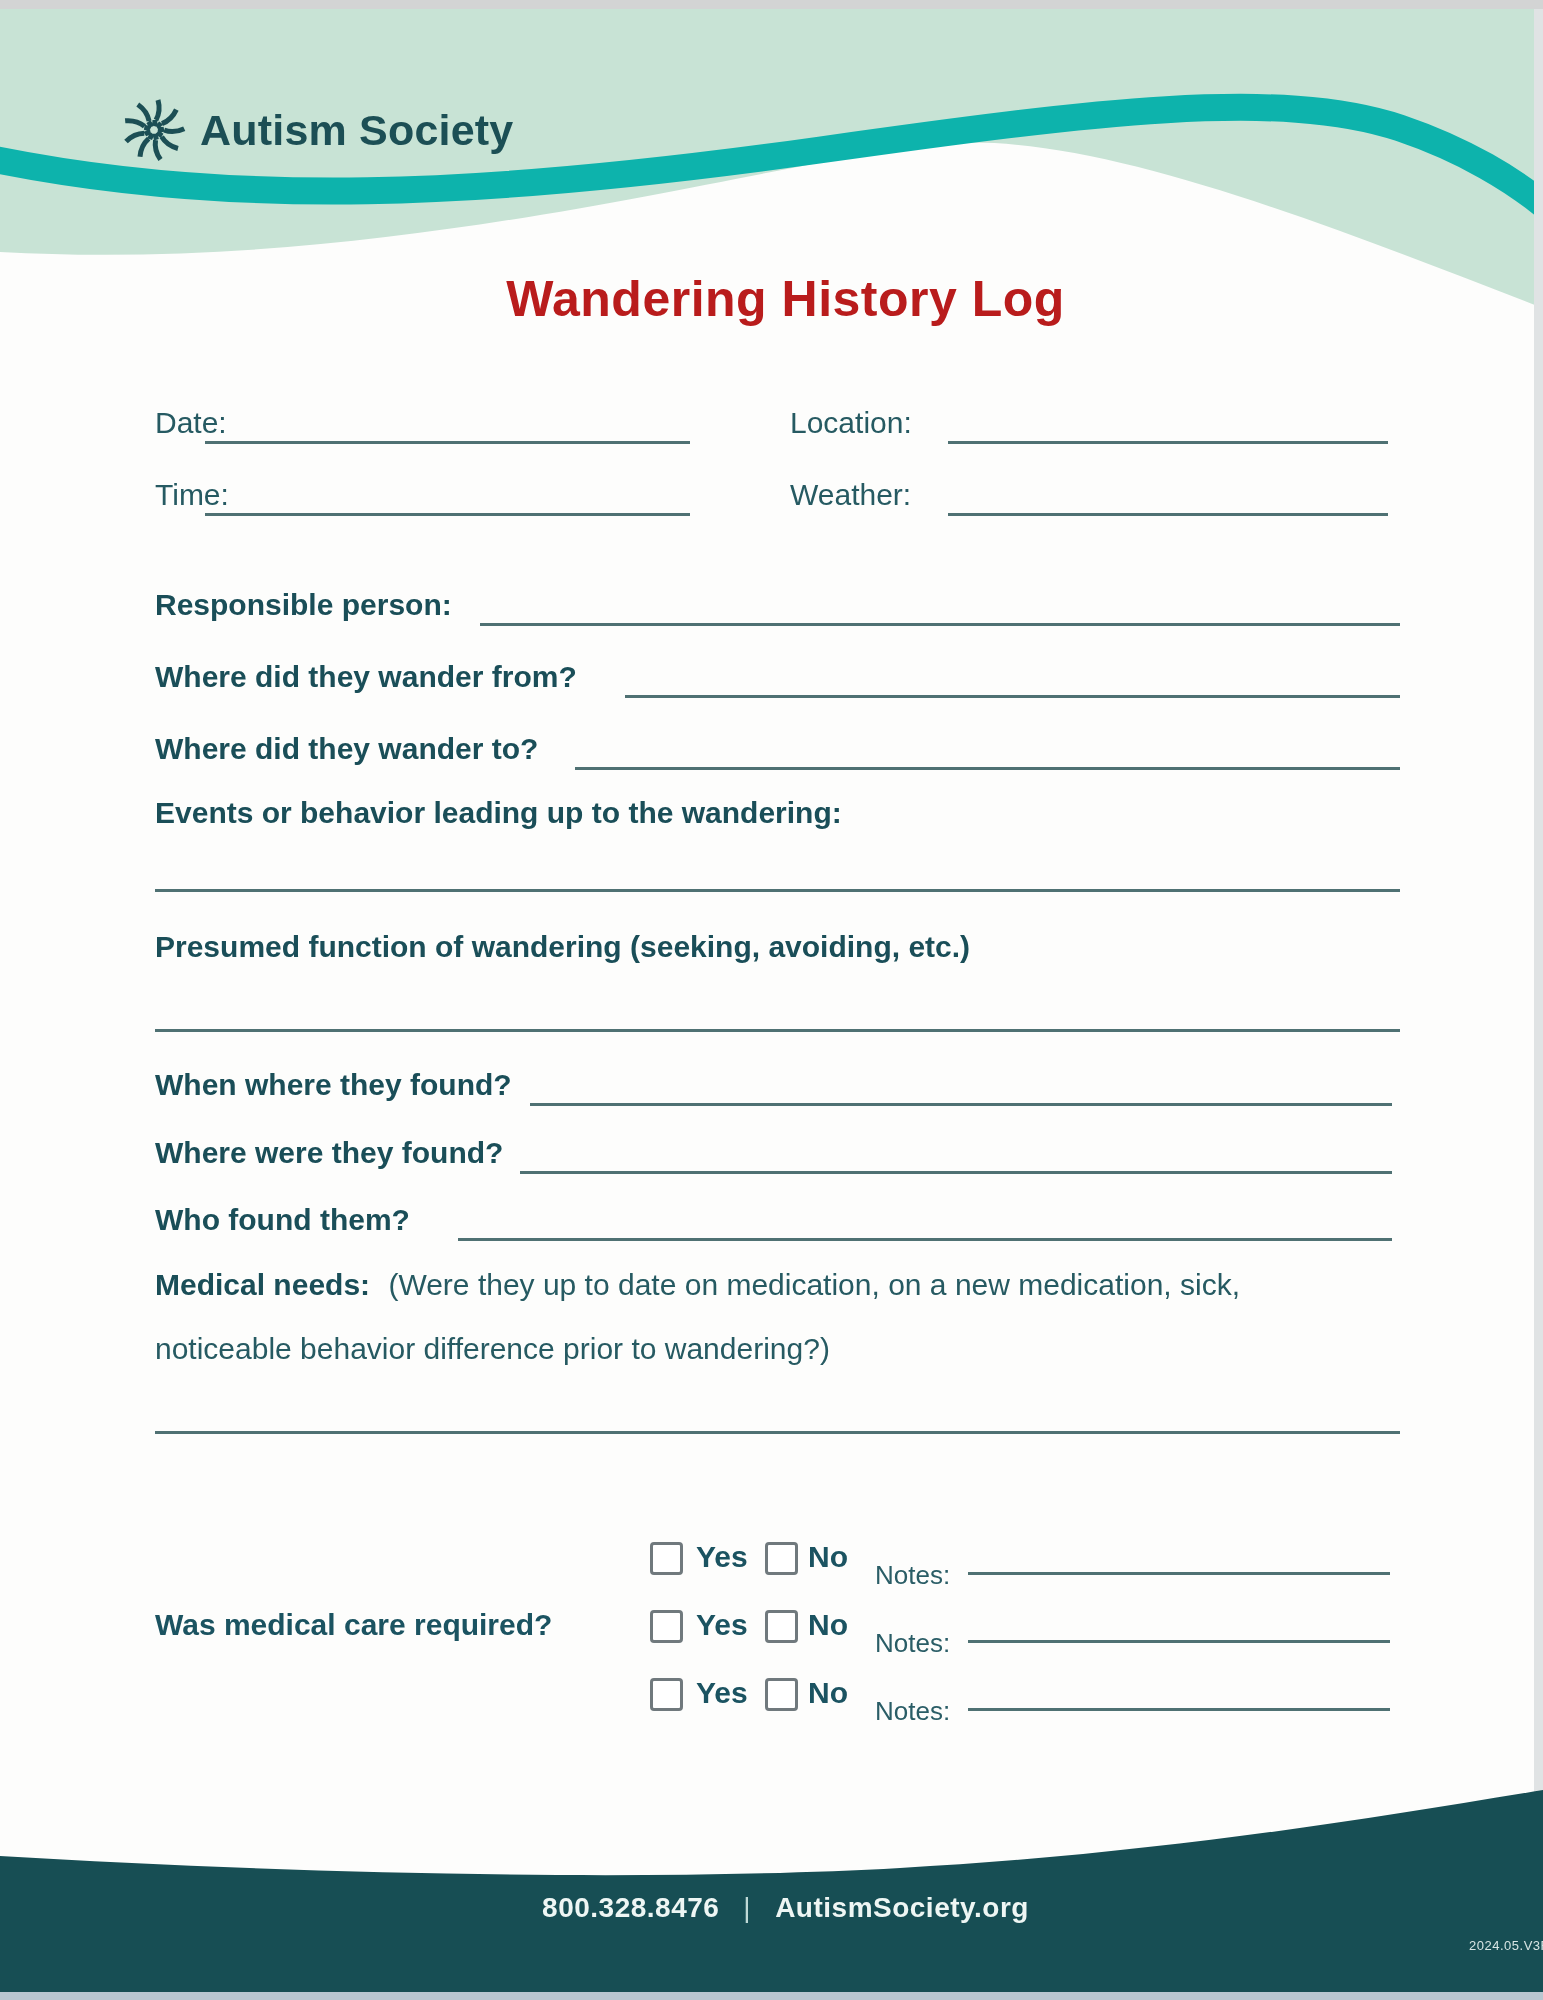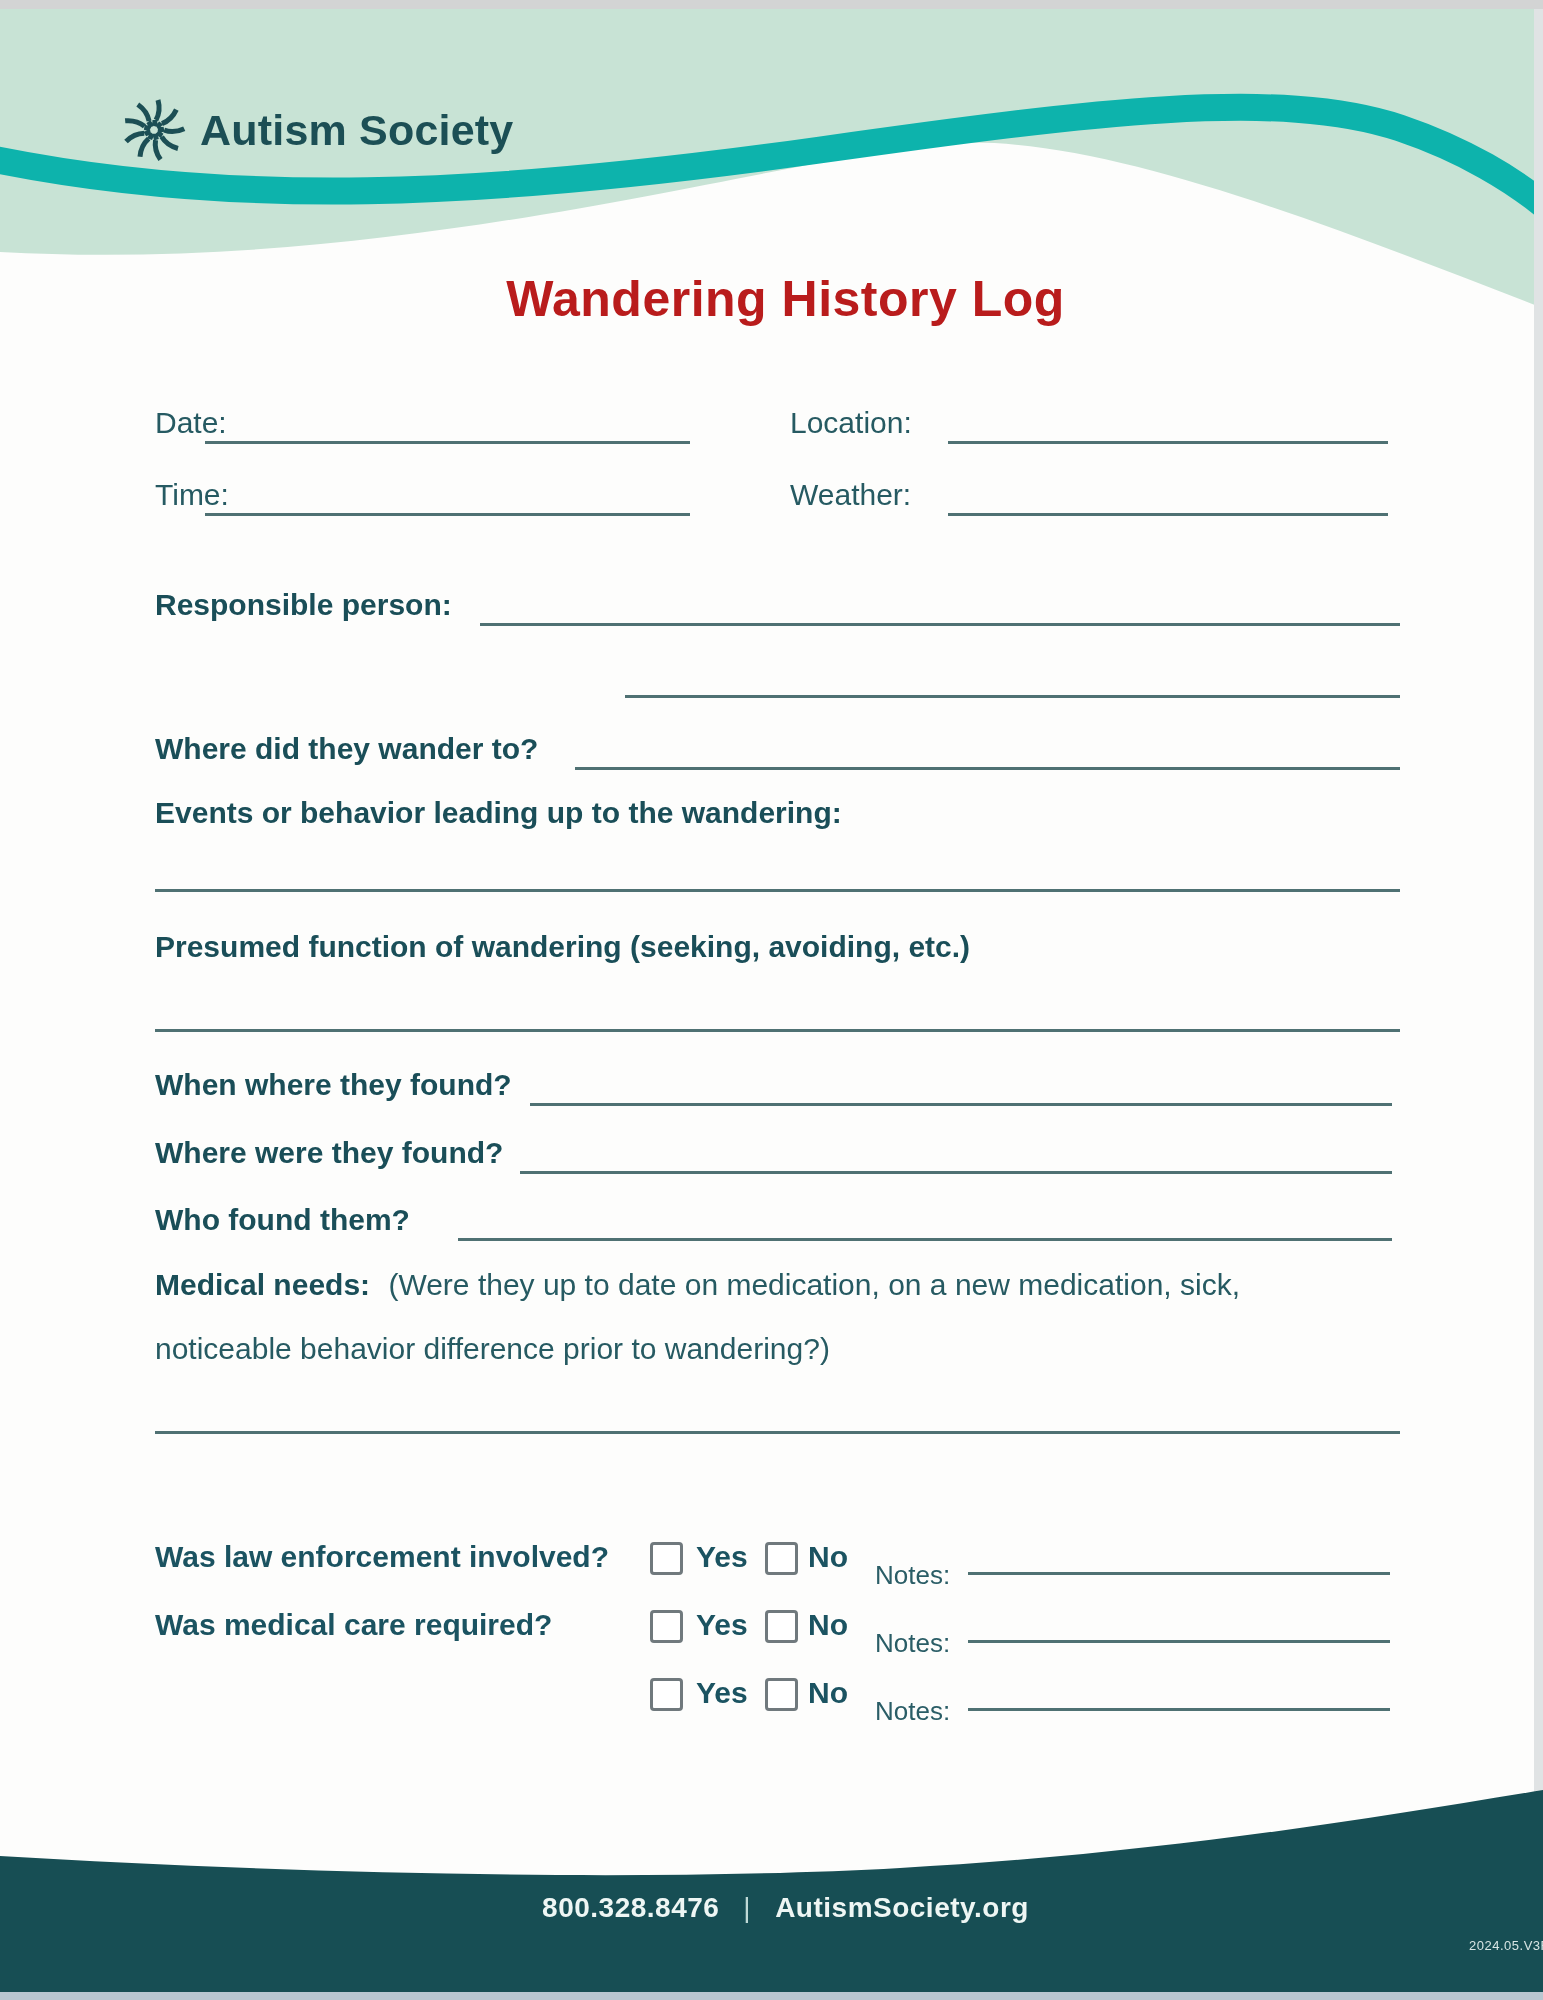--- a/index.html
+++ b/index.html
@@ -97,20 +97,21 @@
   <div class="fline" style="left:948px;top:437px;width:440px;"></div>
 
   <div class="lbl" style="left:155px;top:478px;">Time:</div>
   <div class="fline" style="left:205px;top:509px;width:485px;"></div>
   <div class="lbl" style="left:790px;top:478px;">Weather:</div>
   <div class="fline" style="left:948px;top:509px;width:440px;"></div>
 
   <div class="lbl b" style="left:155px;top:588px;">Responsible person:</div>
   <div class="fline" style="left:480px;top:619px;width:920px;"></div>
 
+  <div class="lbl b" style="left:155px;top:660px;">Where did they wander from?</div>
   <div class="fline" style="left:625px;top:691px;width:775px;"></div>
 
   <div class="lbl b" style="left:155px;top:732px;">Where did they wander to?</div>
   <div class="fline" style="left:575px;top:763px;width:825px;"></div>
 
   <div class="lbl b" style="left:155px;top:796px;">Events or behavior leading up to the wandering:</div>
   <div class="fline" style="left:155px;top:885px;width:1245px;"></div>
 
   <div class="lbl b" style="left:155px;top:930px;">Presumed function of wandering (seeking, avoiding, etc.)</div>
   <div class="fline" style="left:155px;top:1025px;width:1245px;"></div>
@@ -124,21 +125,20 @@
   <div class="lbl b" style="left:155px;top:1203px;">Who found them?</div>
   <div class="fline" style="left:458px;top:1234px;width:934px;"></div>
 
   <div class="lbl" style="left:155px;top:1332px;">noticeable behavior difference prior to wandering?)</div>
   <div class="lbl" style="left:155px;top:1268px;">
     <span class="b" style="margin-right: 10px;">Medical needs:</span>
     <span>(Were they up to date on medication, on a new medication, sick,</span>
   </div>
   <div class="fline" style="left:155px;top:1427px;width:1245px;"></div>
 
-  <div class="cbl" style="left:155px;top:1540px;">Was law enforcement involved?</div>
   <div class="checkbox" style="left:650px;top:1542px;"></div>
   <div class="cbl" style="left:696px;top:1540px;">Yes</div>
   <div class="checkbox" style="left:765px;top:1542px;"></div>
   <div class="cbl" style="left:808px;top:1540px;">No</div>
   <div class="notes" style="left:875px;top:1540px;">Notes:</div>
   <div class="fline" style="left:968px;top:1568px;width:422px;"></div>
 
   <div class="cbl" style="left:155px;top:1608px;">Was medical care required?</div>
   <div class="checkbox" style="left:650px;top:1610px;"></div>
   <div class="cbl" style="left:696px;top:1608px;">Yes</div>

